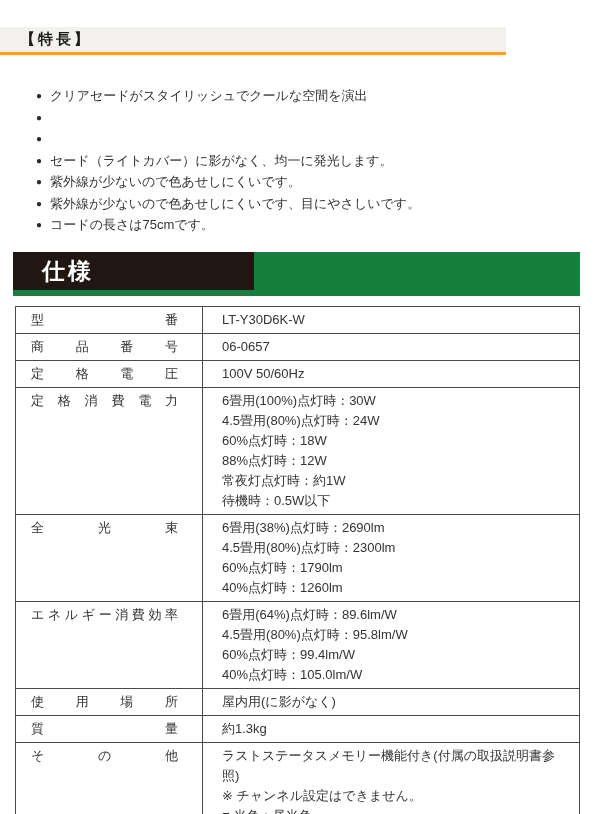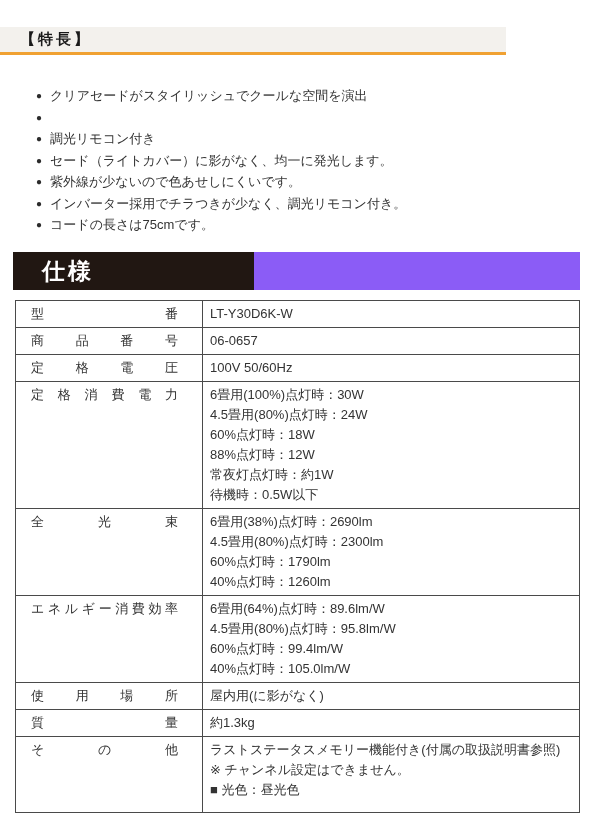--- a/index.html
+++ b/index.html
@@ -41,22 +41,22 @@
     margin-right: 8px;
     color: #2b2b2b;
     flex: 0 0 auto;
   }
 
   
   .spec-bar {
     position: relative;
     margin-left: 13px;
     width: 567px;
-    height: 38px;
-    background: #8b5cf6;
+    height: 44px;
+    background: #15803d;
   }
   .spec-bar .spec-bar-black {
     position: absolute;
     left: 0; top: 0;
     width: 241px; height: 38px;
     background: #211712;
   }
   .spec-bar .spec-title {
     position: relative;
     display: inline-block;
@@ -82,21 +82,21 @@
     padding: 3px 8px 3px 15px;
     font-weight: normal;
     text-align: left;
     line-height: 20px;
   }
   .spec-table th {
     width: 187px;
     padding-right: 24px;
   }
   .spec-table td {
-    padding-left: 7px;
+    padding-left: 19px;
   }
   .spec-table tr:last-child th,
   .spec-table tr:last-child td { padding-bottom: 12px; }
   .label-justify {
     display: flex;
     justify-content: space-between;
     width: 100%;
   }
   .val-line { line-height: 20px; }
 </style>
@@ -114,36 +114,35 @@
     <span class="bullet">●</span>
     <span class="feature-text">クリアセードがスタイリッシュでクールな空間を演出</span>
   </li>
 
   <li>
     <span class="bullet">●</span>
   </li>
 
   <li>
     <span class="bullet">●</span>
-    <span class="feature-text">調光リモコン付き</span>
   </li>
 
   <li>
     <span class="bullet">●</span>
     <span class="feature-text">セード（ライトカバー）に影がなく、均一に発光します。</span>
   </li>
 
   <li>
     <span class="bullet">●</span>
     <span class="feature-text">紫外線が少ないので色あせしにくいです。</span>
   </li>
 
   <li>
     <span class="bullet">●</span>
-    <span class="feature-text">インバーター採用でチラつきが少なく、調光リモコン付き。</span>
+    <span class="feature-text">紫外線が少ないので色あせしにくいです、目にやさしいです。</span>
   </li>
 
   <li>
     <span class="bullet">●</span>
     <span class="feature-text">コードの長さは75cmです。</span>
   </li>
 </ul>
   </section>
 
   <section>

